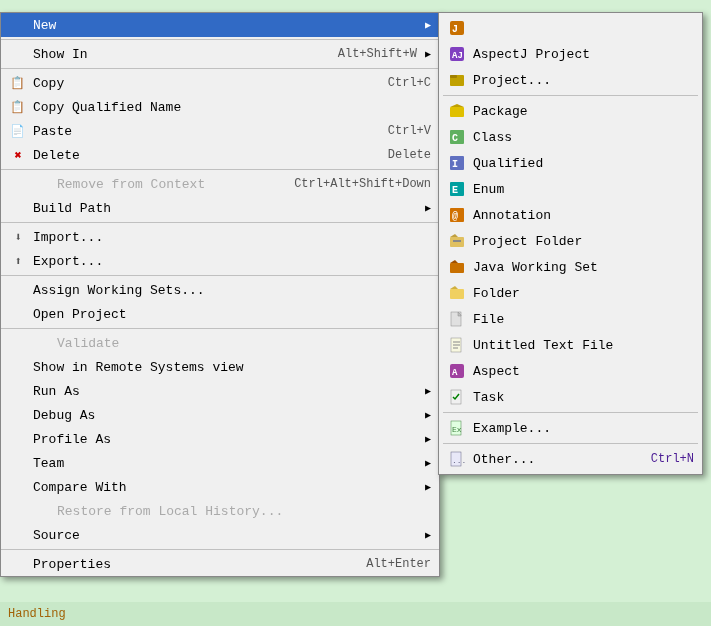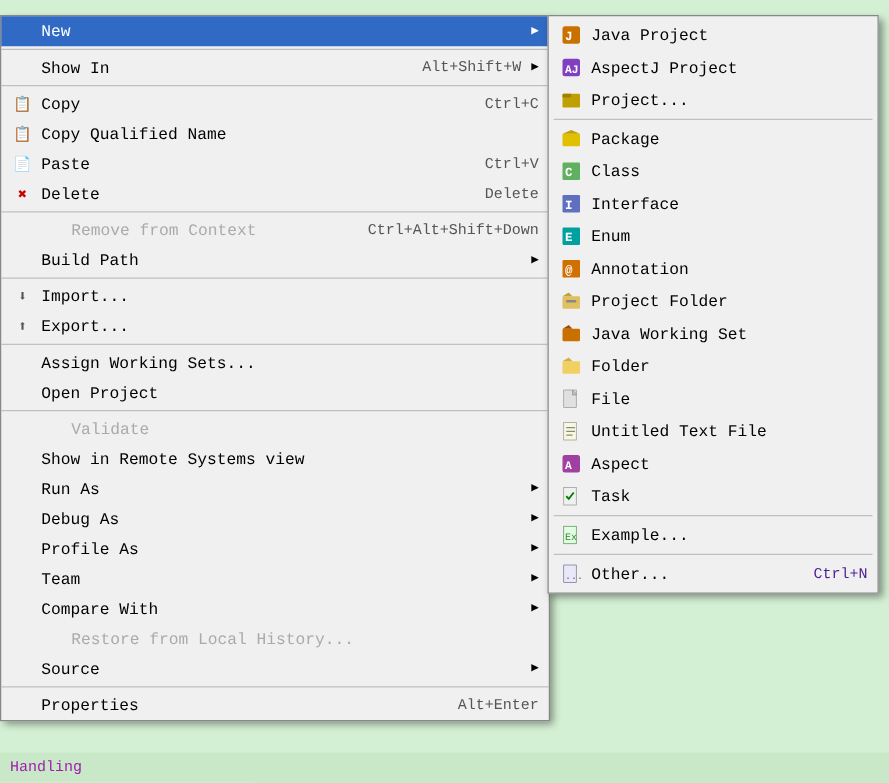--- a/index.html
+++ b/index.html
@@ -143,21 +143,21 @@
       bottom: 0;
       left: 0;
       right: 0;
       height: 24px;
       background: #c8e8c8;
       z-index: 5;
       display: flex;
       align-items: center;
       padding: 0 8px;
       font-size: 12px;
-      color: #a21caf;
+      color: #a16207;
     }
   </style>
 </head>
 <body>
 
 <div class="code-bg">
   <div style="position:absolute; bottom: 60px; left: 30px; font-family: 'Courier New', monospace; font-size:13px; color:#333;">
     <span>oString();</span>
   </div>
 
@@ -310,21 +310,20 @@
 
 <div class="submenu">
 
   <div class="submenu-item">
     <span class="icon icon-java">
       <svg width="16" height="16" viewBox="0 0 16 16">
           <rect x="1" y="1" width="14" height="14" fill="#c87000" rx="2"></rect>
           <text x="3" y="12" font-size="10" fill="white" font-weight="bold">J</text>
         </svg>
     </span>
-    <span class="label">Java Project</span>
   </div>
 
   <div class="submenu-item">
     <span class="icon">
       <svg width="16" height="16" viewBox="0 0 16 16">
           <rect x="1" y="1" width="14" height="14" fill="#8040c0" rx="2"></rect>
           <text x="3" y="12" font-size="9" fill="white" font-weight="bold">AJ</text>
         </svg>
     </span>
     <span class="label">AspectJ Project</span>
@@ -362,21 +361,21 @@
     <span class="label">Class</span>
   </div>
 
   <div class="submenu-item">
     <span class="icon">
       <svg width="16" height="16" viewBox="0 0 16 16">
           <rect x="1" y="1" width="14" height="14" fill="#6070c0" rx="1"></rect>
           <text x="3" y="12" font-size="10" fill="white" font-weight="bold">I</text>
         </svg>
     </span>
-    <span class="label">Interface</span>
+    <span class="label">Qualified</span>
   </div>
 
   <div class="submenu-item">
     <span class="icon">
       <svg width="16" height="16" viewBox="0 0 16 16">
           <rect x="1" y="1" width="14" height="14" fill="#00a0a0" rx="1"></rect>
           <text x="3" y="12" font-size="10" fill="white" font-weight="bold">E</text>
         </svg>
     </span>
     <span class="label">Enum</span>

